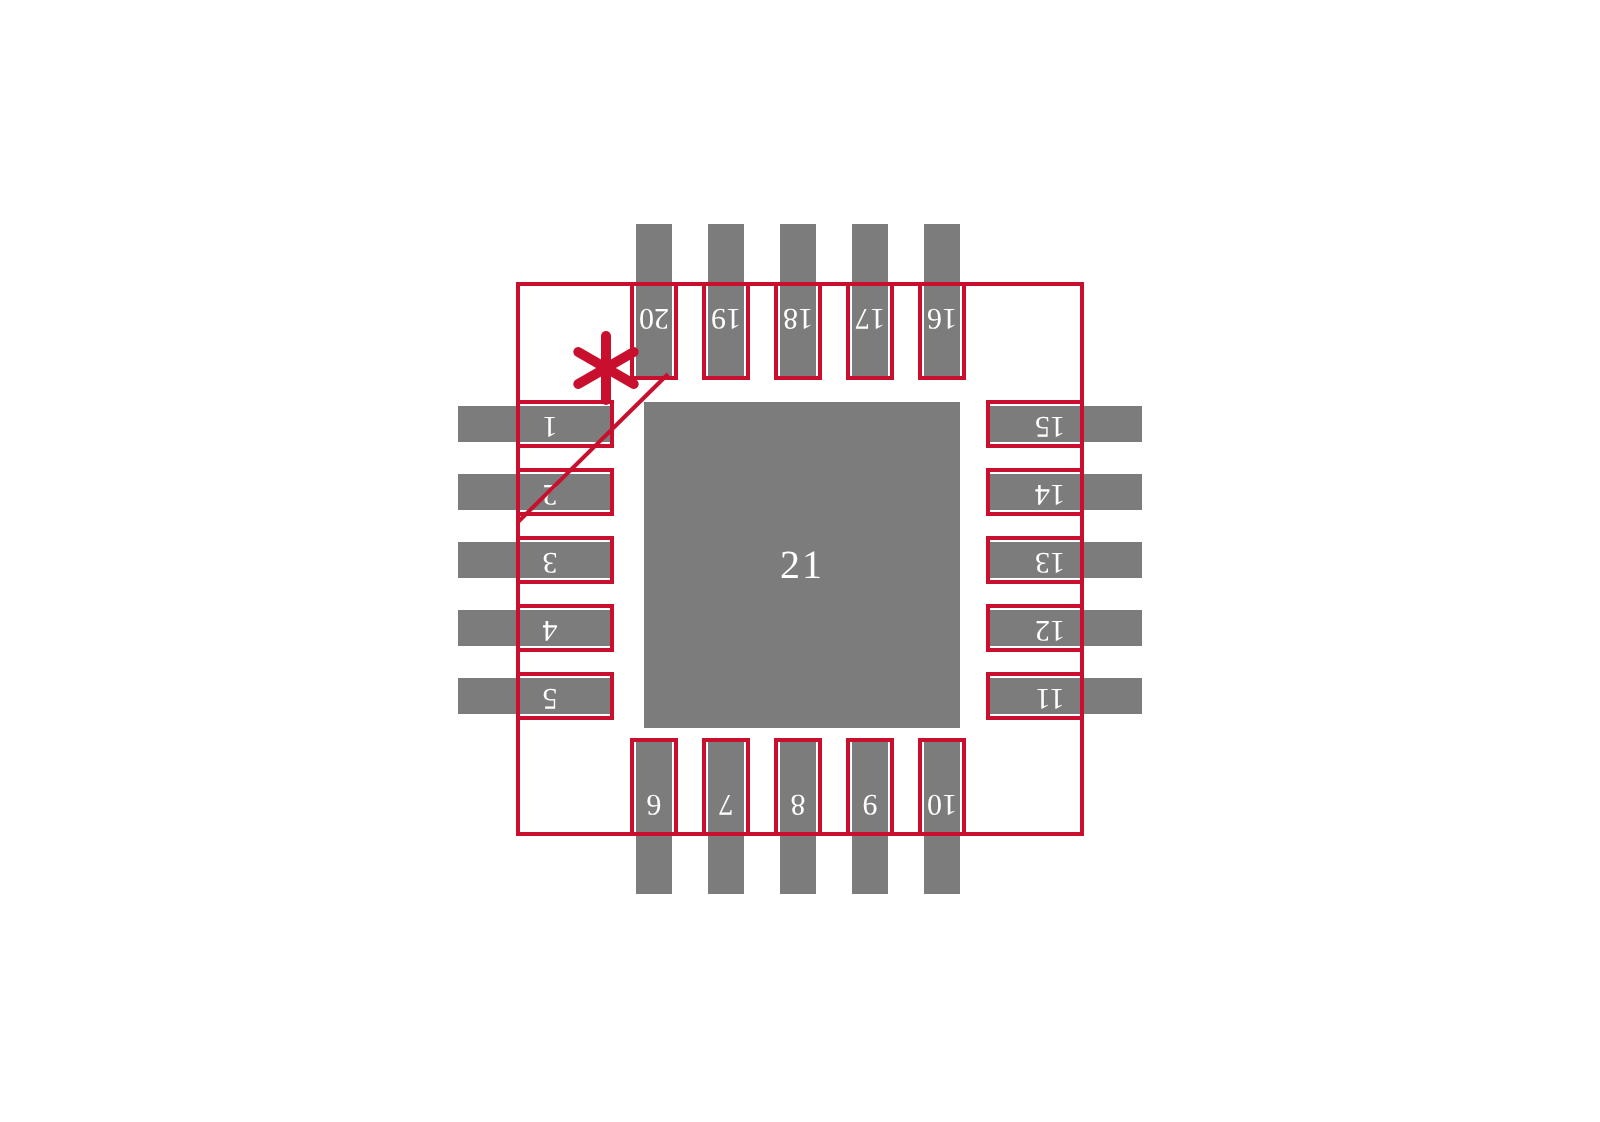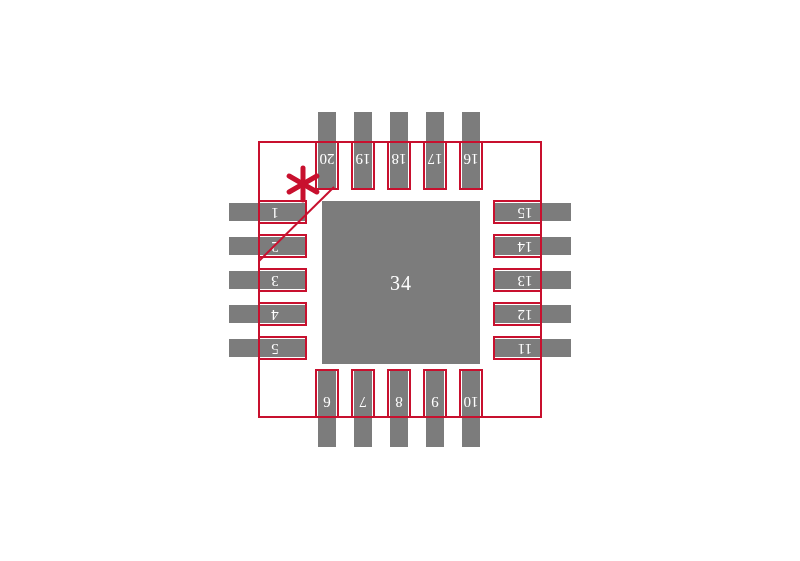--- a/index.html
+++ b/index.html
@@ -93,21 +93,21 @@
       <div class="land" style="left: 493px; top: 302px; width: 49px; height: 24px;"></div>
       <span class="pnum" style="left: 525px; top: 314px;">12</span>
       <div class="copper" style="left: 493px; top: 339px; width: 78px; height: 18px;"></div>
       <div class="land" style="left: 493px; top: 336px; width: 49px; height: 24px;"></div>
       <span class="pnum" style="left: 525px; top: 348px;">11</span>
     </div>
 
   <div class="package-outline"></div>
 
   <div class="center-pad">
-    <span class="center-num">34</span>
+    <span class="center-num">21</span>
   </div>
 
   <svg class="overlay" width="800" height="561">
     <line class="redstroke" x1="334" y1="187" x2="259" y2="261" stroke-width="2"></line>
     <g transform="translate(303,184)">
       <line class="redstroke" y1="-16" y2="16" stroke-width="5" stroke-linecap="round"></line>
       <line class="redstroke" y1="-16" y2="16" stroke-width="5" stroke-linecap="round" transform="rotate(60)"></line>
       <line class="redstroke" y1="-16" y2="16" stroke-width="5" stroke-linecap="round" transform="rotate(120)"></line>
     </g>
   </svg>

